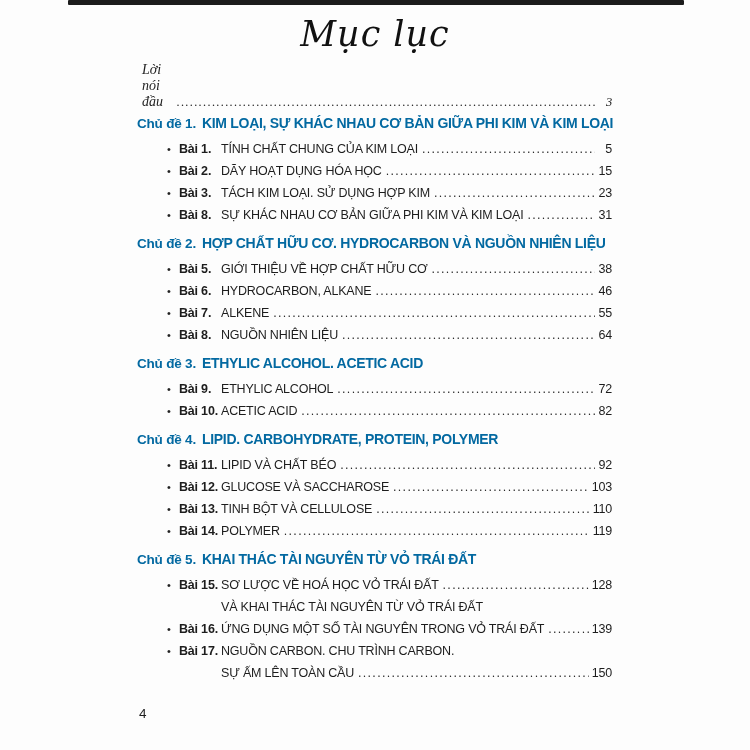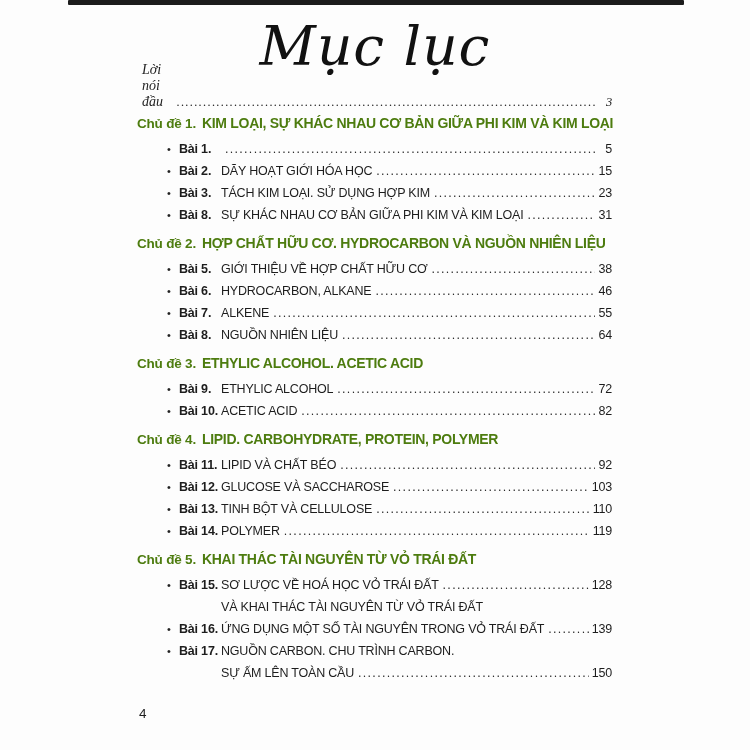--- a/index.html
+++ b/index.html
@@ -7,31 +7,31 @@
     width:750px;height:750px;position:relative;overflow:hidden;
     background:#ffffff;
     font-family:"Liberation Sans",sans-serif;
     color:#1d1d1d;
   }
   .page-photo{position:absolute;inset:0;background:#fdfdfd;}
   .top-edge-bar{position:absolute;left:68px;top:0;width:616px;height:5px;background:#1c1c1c;border-radius:1px;}
   .toc-title{
     position:absolute;top:14px;left:0;right:0;text-align:center;
     font-family:"DejaVu Serif",serif;font-style:italic;
-    font-size:55px;color:#111;letter-spacing:1px;
+    font-size:35px;color:#111;letter-spacing:1px;
   }
   .toc{position:absolute;left:137px;top:86px;width:475px;}
   .front-row{
     display:flex;align-items:flex-end;height:24px;
     font-family:"Liberation Serif",serif;font-style:italic;
     font-size:14px;padding-left:5px;color:#222;
   }
   .heading{
     display:flex;align-items:baseline;height:24px;margin:5px 0 3px;
-    font-weight:bold;white-space:nowrap;color:#4d7c0f;
+    font-weight:bold;white-space:nowrap;color:#0369a1;
   }
   .heading .num{font-size:13.5px;margin-right:6px;letter-spacing:-0.2px;}
   .heading .httl{font-size:14px;letter-spacing:-0.3px;}
   .item{display:flex;align-items:baseline;height:22px;font-size:12.5px;white-space:nowrap;}
   .item .bullet{flex:0 0 12px;margin-left:30px;font-size:11px;color:#222;}
   .item .bai{flex:0 0 auto;min-width:42px;font-weight:bold;letter-spacing:-0.2px;}
   .item .ttl{flex:0 0 auto;letter-spacing:-0.2px;}
   .dots{
     flex:1 1 auto;overflow:hidden;white-space:nowrap;
     letter-spacing:1.3px;margin:0 3px 0 4px;color:#2c2c2c;font-size:12.5px;min-width:12px;
@@ -58,27 +58,28 @@
       <span class="pg">3</span>
     </div>
 
     <div class="heading">
       <span class="num">Chủ đề 1.</span>
       <span class="httl">KIM LOẠI, SỰ KHÁC NHAU CƠ BẢN GIỮA PHI KIM VÀ KIM LOẠI</span>
     </div>
     <div class="item">
       <span class="bullet">•</span>
       <span class="bai">Bài 1.</span>
+      <span class="ttl">TÍNH CHẤT CHUNG CỦA KIM LOẠI</span>
       <span class="dots">........................................................................................................................................................................................................</span>
       <span class="pg">5</span>
     </div>
     <div class="item">
       <span class="bullet">•</span>
       <span class="bai">Bài 2.</span>
-      <span class="ttl">DÃY HOẠT GIỚI HÓA HỌC</span>
+      <span class="ttl">DÃY HOẠT DỤNG HÓA HỌC</span>
       <span class="dots">........................................................................................................................................................................................................</span>
       <span class="pg">15</span>
     </div>
     <div class="item">
       <span class="bullet">•</span>
       <span class="bai">Bài 3.</span>
       <span class="ttl">TÁCH KIM LOẠI. SỬ DỤNG HỢP KIM</span>
       <span class="dots">........................................................................................................................................................................................................</span>
       <span class="pg">23</span>
     </div>

